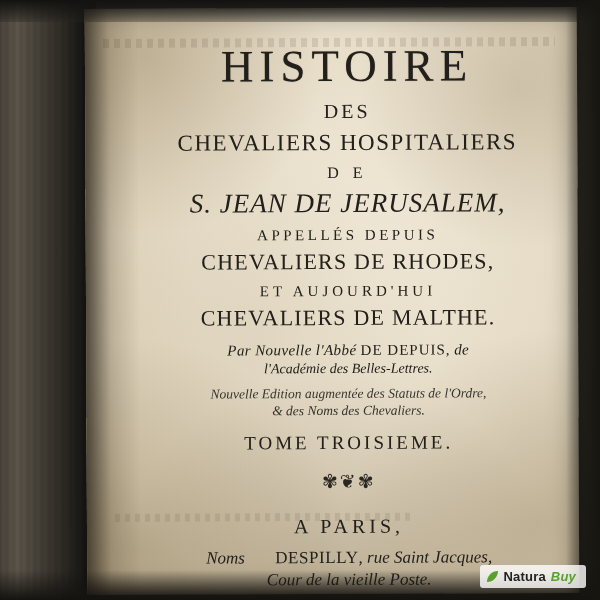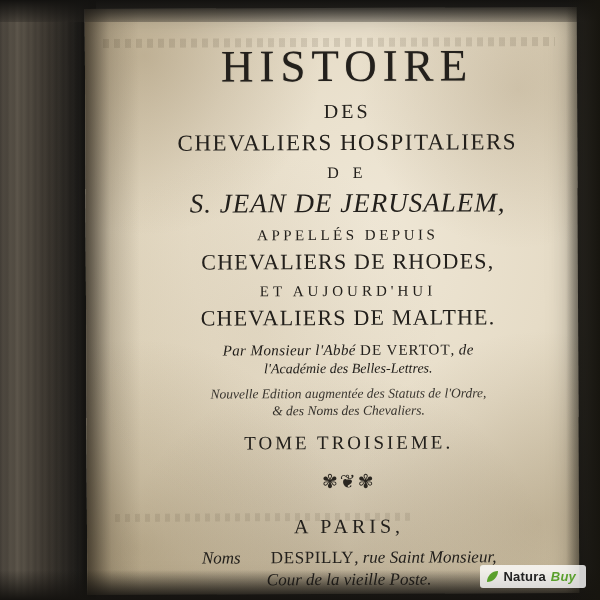--- a/index.html
+++ b/index.html
@@ -277,34 +277,34 @@
       <div class="l-sjean">S. JEAN DE JERUSALEM,</div>
 
       <div class="l-appelles">APPELLÉS DEPUIS</div>
 
       <div class="l-rhodes">CHEVALIERS DE RHODES,</div>
 
       <div class="l-etauj">ET AUJOURD'HUI</div>
 
       <div class="l-malthe">CHEVALIERS DE MALTHE.</div>
 
-      <div class="l-par"><span>Par Monsieur l'Abbé </span><span class="caps">DE VERTOT</span><span>, de</span></div>
+      <div class="l-par"><span>Par Nouvelle l'Abbé </span><span class="caps">DE DEPUIS</span><span>, de</span></div>
 
       <div class="l-acad">l'Académie des Belles-Lettres.</div>
 
       <div class="l-nouv">Nouvelle Edition augmentée des Statuts de l'Ordre,</div>
       <div class="l-noms">&amp; des Noms des Chevaliers.</div>
 
       <div class="l-tome">TOME TROISIEME.</div>
 
       <div class="ornament">✾❦✾</div>
 
       <div class="l-paris">A PARIS,</div>
 
-      <div class="l-chez"><span>Noms </span><span class="sc">DESPILLY</span><span>, rue Saint Monsieur,</span></div>
+      <div class="l-chez"><span>Noms </span><span class="sc">DESPILLY</span><span>, rue Saint Jacques,</span></div>
 
       <div class="l-cour">Cour de la vieille Poste.</div>
 
     </div>
   </div>
 
   <div class="top-shadow"></div>
   <div class="bottom-shadow"></div>
   <div class="right-shadow"></div>
 

